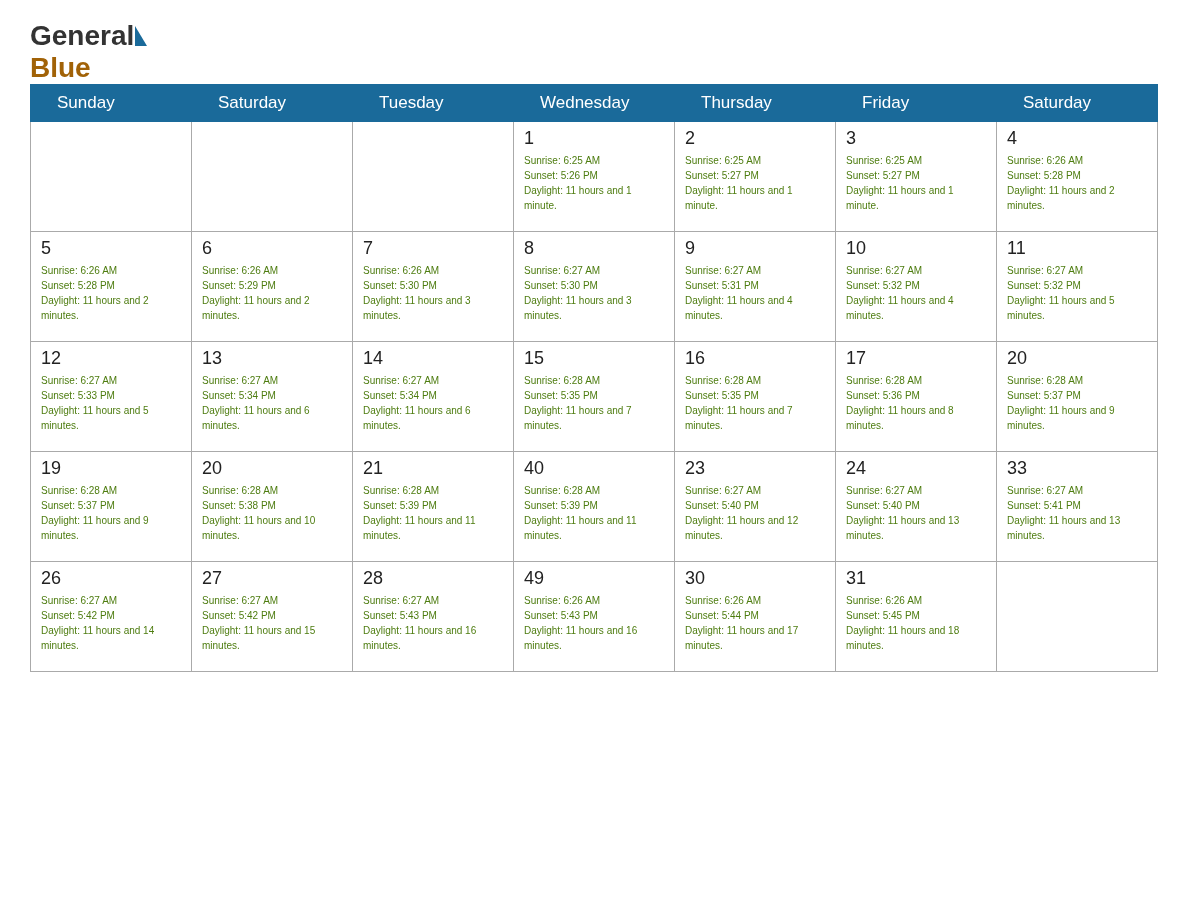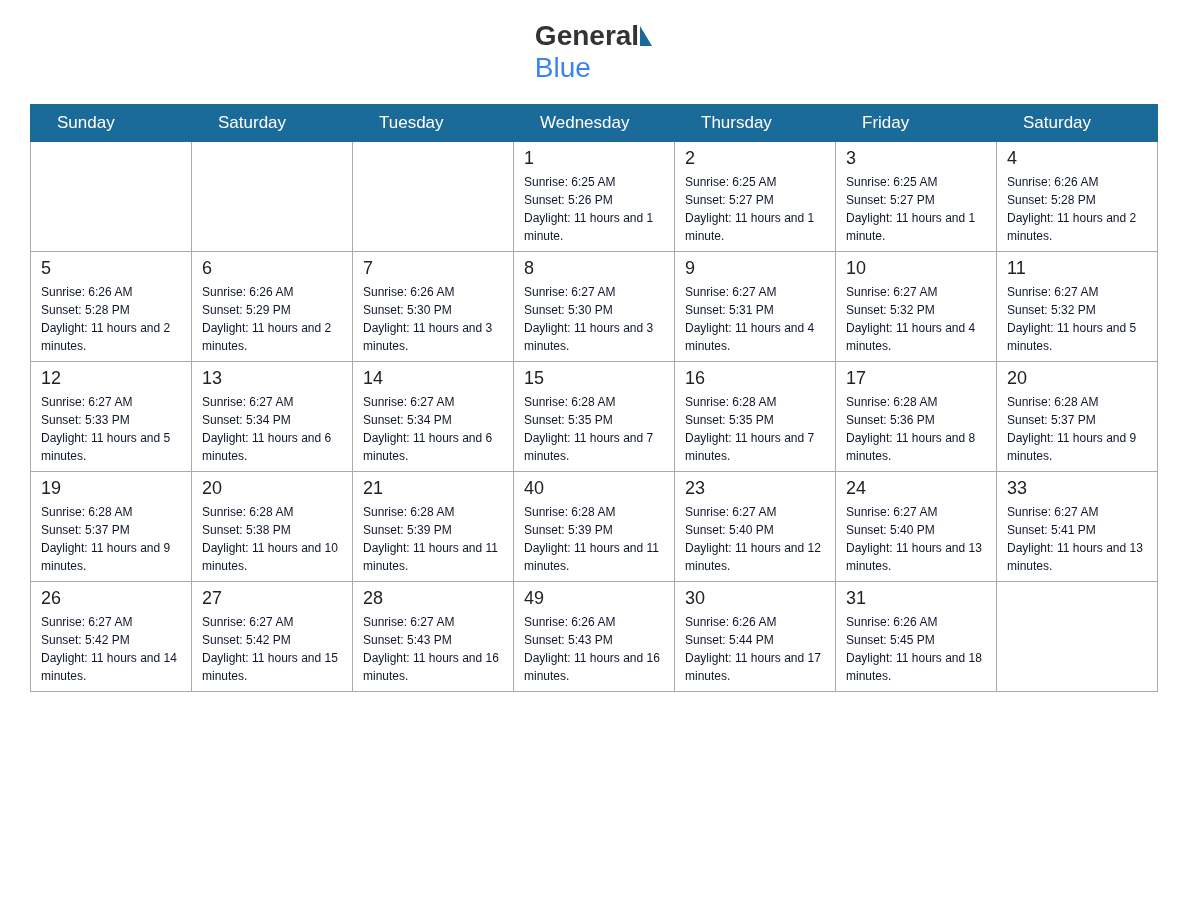--- a/index.html
+++ b/index.html
@@ -5,23 +5,22 @@
     * { margin: 0; padding: 0; box-sizing: border-box; }
     body {
       font-family: Arial, sans-serif;
       background: #ffffff;
       width: 1188px;
       min-height: 918px;
       padding: 20px 30px;
     }
     .header {
       display: flex;
-      justify-content: center;
+      justify-content: flex-start;
       align-items: flex-start;
-      margin-bottom: 20px;
     }
     .logo {
       display: flex;
       flex-direction: column;
       align-items: flex-start;
     }
     .title-section {
       text-align: right;
     }
     .month-title {
@@ -58,39 +57,39 @@
       font-size: 13px;
       color: #333;
     }
     .day-number {
       font-size: 18px;
       color: #222;
       margin-bottom: 4px;
       display: block;
     }
     .day-info {
-      font-size: 12px;
-      color: #0f172a;
+      font-size: 10px;
+      color: #4d7c0f;
       line-height: 1.5;
     }
     .empty-cell {
       background: #fff;
     }
   </style>
 </head>
 <body>
 
 <div class="header">
   <div class="logo">
     <div style="display:flex;align-items:center;">
       <span style="font-size:28px;font-weight:bold;color:#333;">General</span>
       <span style="display:inline-block;width:0;height:0;border-left:0px solid transparent;border-right:12px solid transparent;border-bottom:20px solid #1a6a9a;margin:0 1px;transform:rotate(0deg);"></span>
     </div>
     <div>
-      <span style="font-size:28px;font-weight:normal;color:#3b82f6;">Blue</span>
+      <span style="font-size:28px;font-weight:bold;color:#a16207;">Blue</span>
     </div>
   </div>
   <div class="title-section">
     <div class="month-title"></div>
     <div class="location"></div>
   </div>
 </div>
 
 <table class="calendar">
   <thead>

